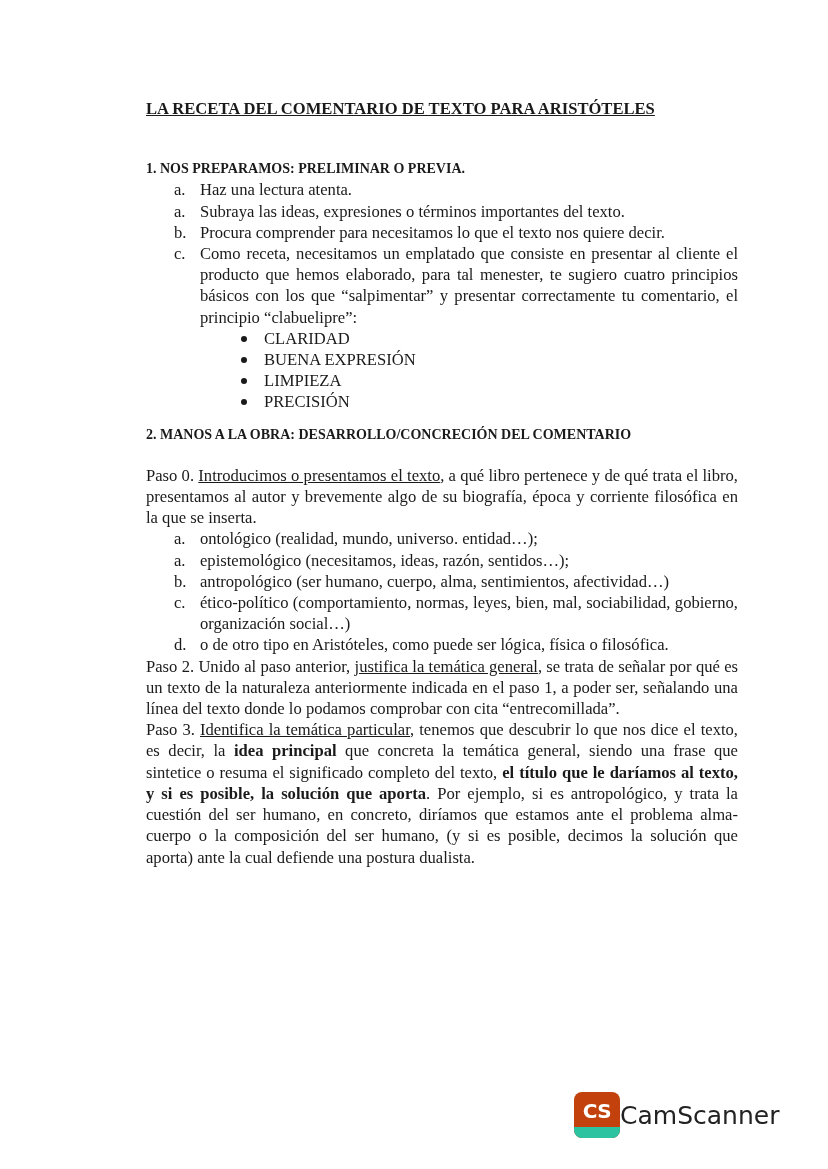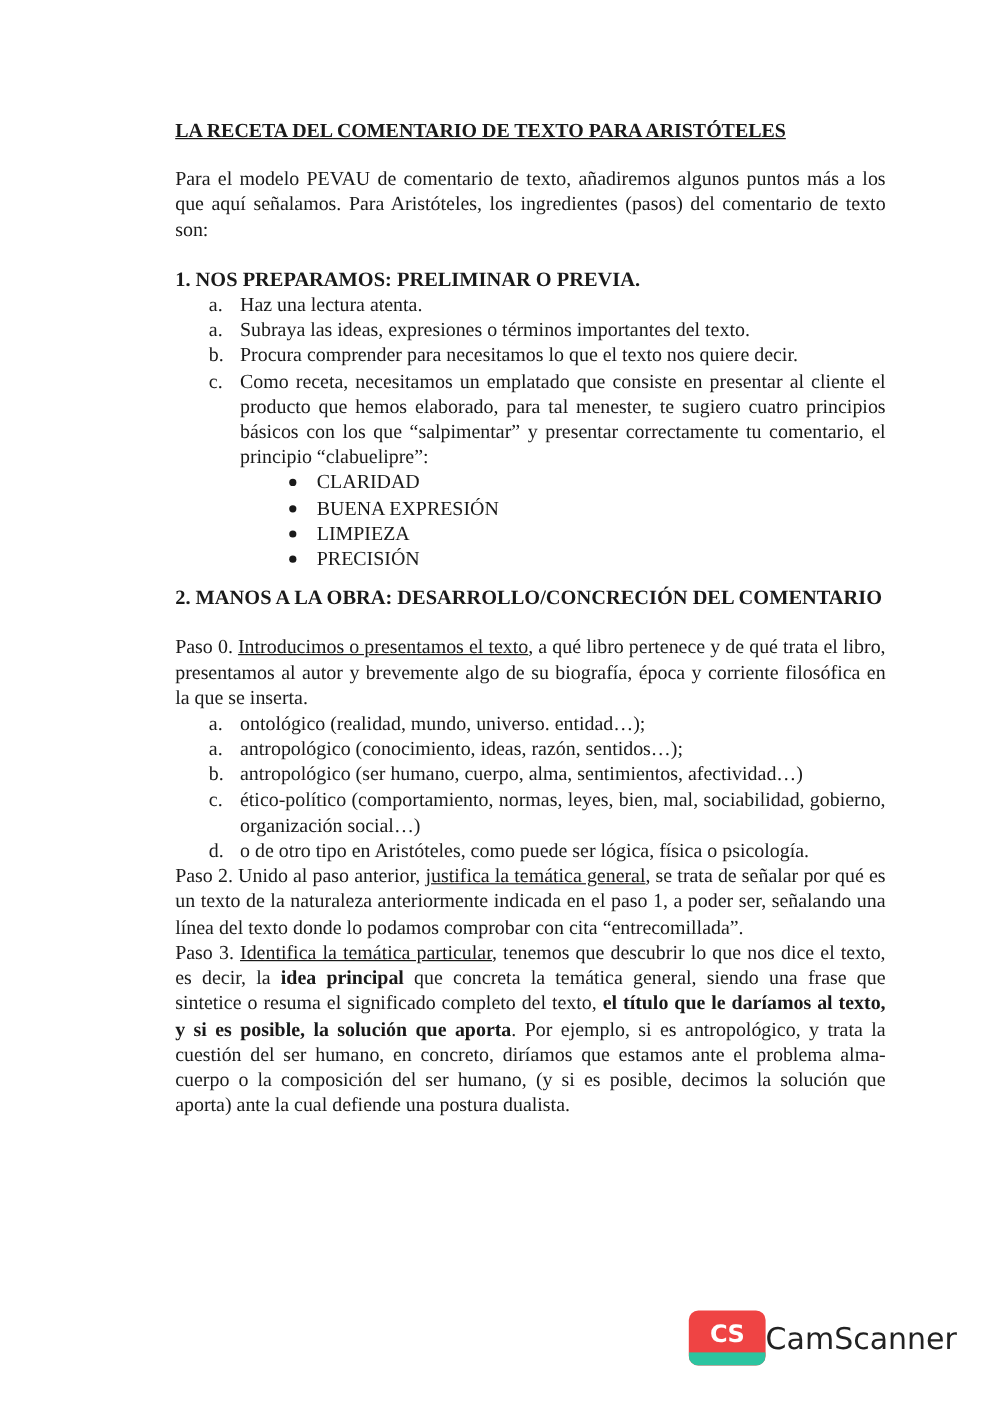--- a/index.html
+++ b/index.html
@@ -2,42 +2,41 @@
 <html><head>
 <meta charset="utf-8">
 <style>
   html, body { margin: 0; padding: 0; background: #ffffff; }
   body { width: 828px; height: 1169px; position: relative; overflow: hidden;
          font-family: "Liberation Serif", "DejaVu Serif", serif; color: #1a1a1a; }
   .page { position: absolute; left: 126px; top: 98px; width: 592px; font-size: 16.6px; line-height: 21.2px; margin-left: 20px; }
   .title { font-weight: bold; text-decoration: underline; font-size: 16.6px; margin: 0 0 19px 0; }
   .para { text-align: justify; margin: 0; }
   .gap { height: 20px; }
-  .h { font-weight: bold; margin: 0; font-size: 17px; }
+  .h { font-weight: bold; margin: 0; font-size: 14px; }
   .list { margin: 0; padding: 0; list-style: none; }
   .list li { position: relative; padding-left: 54px; text-align: justify; }
   .list li .mk { position: absolute; left: 28px; top: 0; }
   .bullets { margin: 0; padding: 0; list-style: none; font-family: Liberation Serif, serif; }
   .bullets li { position: relative; padding-left: 118px; }
   .bullets li .dot { position: absolute; left: 95px; top: 8px; width: 6px; height: 6px; border-radius: 50%; background: #1a1a1a; }
   .u { text-decoration: underline; }
   b { font-weight: bold; }
   .logo { position: absolute; left: 574px; top: 1092px; display: flex; align-items: center; }
-  .logo-badge { width: 64px; height: 46px; border-radius: 8px; background: #ef4444; position: relative; overflow: hidden;
+  .logo-badge { width: 46px; height: 46px; border-radius: 8px; background: #c2410c; position: relative; overflow: hidden;
                 display: flex; align-items: flex-start; justify-content: center; }
   .logo-badge .cs { color: #fff; font-family: "DejaVu Sans", sans-serif; font-weight: bold; font-size: 20px; margin-top: 7px; letter-spacing: -0.5px; }
   .logo-badge .stripe { position: absolute; left: 0; right: 0; bottom: 0; height: 11px; background: #2cc4a0; }
   .logo-text { font-family: "DejaVu Sans", sans-serif; font-size: 25px; color: #222; }
 </style>
 </head>
 <body>
 
 <div class="page">
   <p class="title">LA RECETA DEL COMENTARIO DE TEXTO PARA ARISTÓTELES</p>
-  <p class="para">Para el modelo PEVAU de comentario de texto, añadiremos algunos puntos más a los que aquí señalamos. Para Aristóteles, los ingredientes (pasos) del comentario de texto son:</p>
   <div class="gap"></div>
 
   <p class="h">1. NOS PREPARAMOS: PRELIMINAR O PREVIA.</p>
   <ul class="list">
     <li><span class="mk">a.</span><span>Haz una lectura atenta.</span></li>
     <li><span class="mk">a.</span><span>Subraya las ideas, expresiones o términos importantes del texto.</span></li>
     <li><span class="mk">b.</span><span>Procura comprender para necesitamos lo que el texto nos quiere decir.</span></li>
     <li><span class="mk">c.</span><span>Como receta, necesitamos un emplatado que consiste en presentar al cliente el producto que hemos elaborado, para tal menester, te sugiero cuatro principios básicos con los que “salpimentar” y presentar correctamente tu comentario, el principio “clabuelipre”:</span></li>
   </ul>
   <ul class="bullets">
@@ -48,24 +47,24 @@
   </ul>
   <div class="gap" style="height:11px"></div>
 
   <p class="h">2. MANOS A LA OBRA: DESARROLLO/CONCRECIÓN DEL COMENTARIO</p>
   <div class="gap"></div>
 
   <p class="para"><span>Paso 0. </span><span class="u">Introducimos o presentamos el texto</span><span>, a qué libro pertenece y de qué trata el libro, presentamos al autor y brevemente algo de su biografía, época y corriente filosófica en la que se inserta.</span></p>
 
   <ul class="list">
     <li><span class="mk">a.</span><span>ontológico (realidad, mundo, universo. entidad…);</span></li>
-    <li><span class="mk">a.</span><span>antropológico (conocimiento, ideas, razón, sentidos…);</span></li>
+    <li><span class="mk">a.</span><span>epistemológico (necesitamos, ideas, razón, sentidos…);</span></li>
     <li><span class="mk">b.</span><span>antropológico (ser humano, cuerpo, alma, sentimientos, afectividad…)</span></li>
     <li><span class="mk">c.</span><span>ético-político (comportamiento, normas, leyes, bien, mal, sociabilidad, gobierno, organización social…)</span></li>
-    <li><span class="mk">d.</span><span>o de otro tipo en Aristóteles, como puede ser lógica, física o psicología.</span></li>
+    <li><span class="mk">d.</span><span>o de otro tipo en Aristóteles, como puede ser lógica, física o filosófica.</span></li>
   </ul>
 
   <p class="para"><span>Paso 2. Unido al paso anterior, </span><span class="u">justifica la temática general</span><span>, se trata de señalar por qué es un texto de la naturaleza anteriormente indicada en el paso 1, a poder ser, señalando una línea del texto donde lo podamos comprobar con cita “entrecomillada”.</span></p>
 
   <p class="para"><span>Paso 3. </span><span class="u">Identifica la temática particular</span><span>, tenemos que descubrir lo que nos dice el texto, es decir, la </span><b>idea principal</b><span> que concreta la temática general, siendo una frase que sintetice o resuma el significado completo del texto, </span><b>el título que le daríamos al texto, y si es posible, la solución que aporta</b><span>. Por ejemplo, si es antropológico, y trata la cuestión del ser humano, en concreto, diríamos que estamos ante el problema alma-cuerpo o la composición del ser humano, (y si es posible, decimos la solución que aporta) ante la cual defiende una postura dualista.</span></p>
 </div>
 
 <div class="logo">
   <div class="logo-badge">
     <span class="cs">CS</span>

